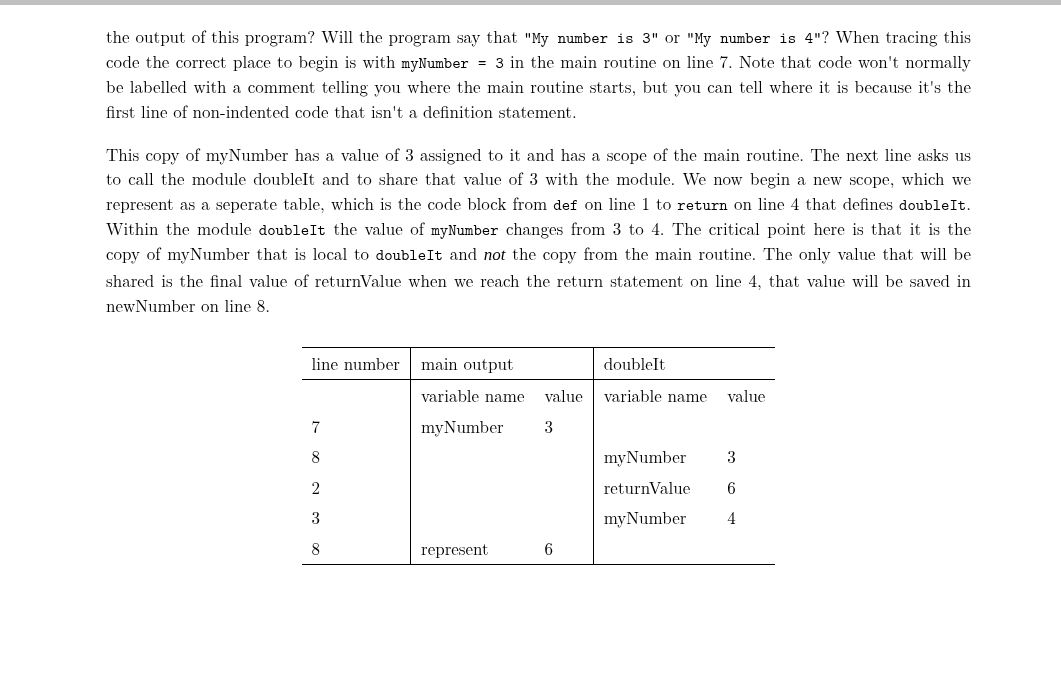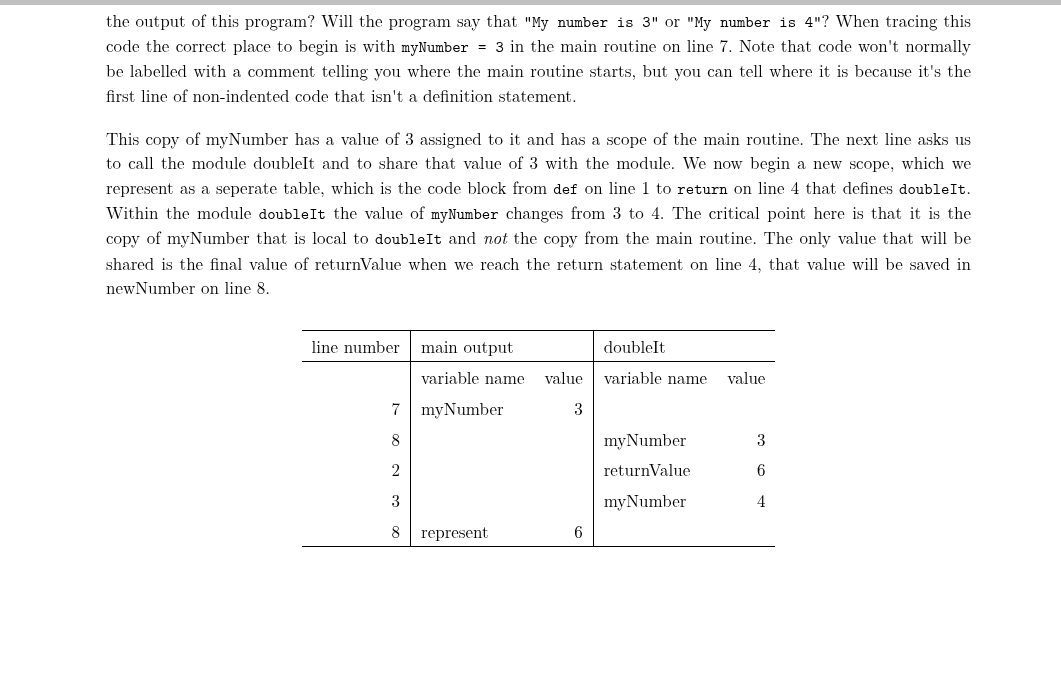--- a/index.html
+++ b/index.html
@@ -6,59 +6,60 @@
       margin: 0;
       padding: 0;
       background: #ffffff;
       font-family: "Latin Modern Roman", "Computer Modern", Georgia, serif;
       font-size: 17px;
       line-height: 1.45;
       color: #000;
     }
     .page {
       width: 1061px;
-      padding: 8px 90px 30px 106px;
+      padding: 24px 90px 30px 106px;
       box-sizing: border-box;
     }
     .top-gray {
       position: absolute;
       top: 0;
       left: 0;
       width: 1061px;
       height: 5px;
       background: #c0c0c0;
     }
     p {
       margin: 0 0 18px 0;
       text-align: justify;
     }
     .tt {
       font-family: "Latin Modern Mono", "Courier New", monospace;
       font-size: 16px;
     }
     .it {
       font-style: italic;
+      font-family: Liberation Serif, serif;
     }
     .table-wrap {
       display: flex;
       justify-content: center;
       margin-top: 30px;
     }
     table {
       border-collapse: collapse;
       font-size: 17px;
     }
     td, th {
       padding: 3px 10px;
       text-align: left;
       font-weight: normal;
       margin-top: 41px;
     }
     td.num, th.num {
-      text-align: right;
+      text-align: left;
     }
     .br-right {
       border-right: 1px solid #000;
     }
     .br-top td, .br-top th {
       border-top: 1px solid #000;
     }
     .br-bottom td, .br-bottom th {
       border-bottom: 1px solid #000;
     }

